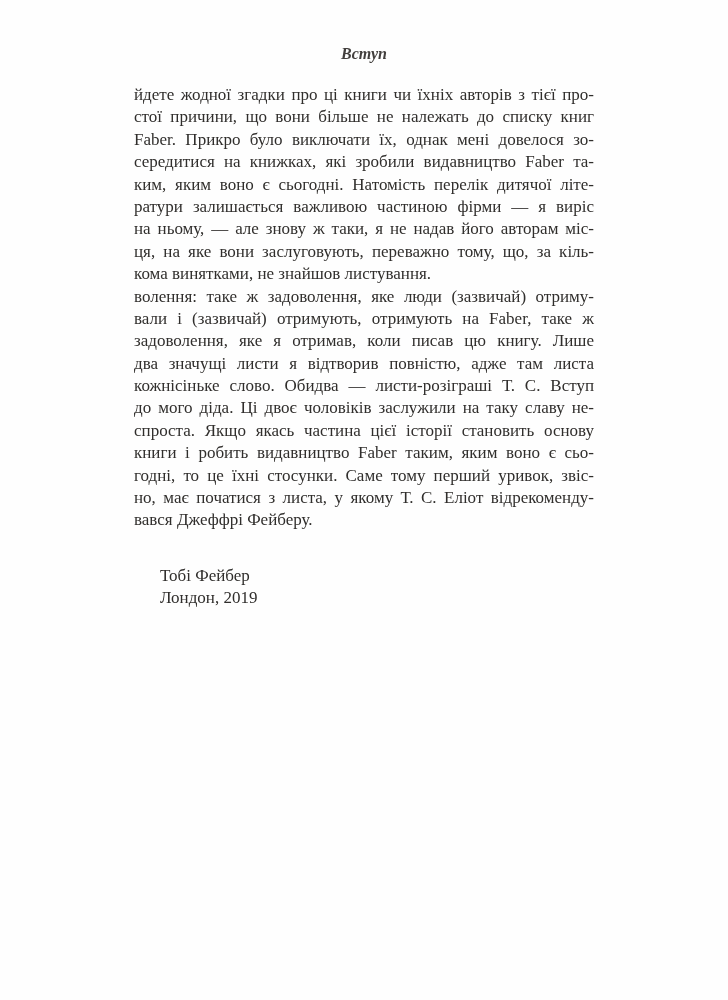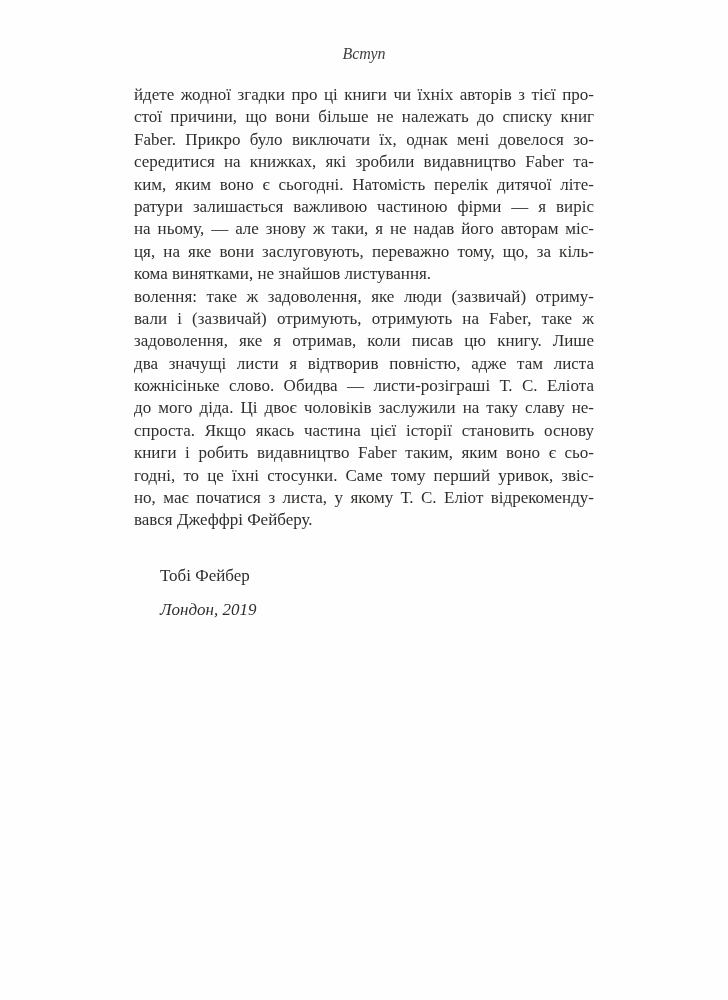--- a/index.html
+++ b/index.html
@@ -19,20 +19,21 @@
   .chapter-header {
     position: absolute;
     top: 44px;
     left: 0;
     width: 100%;
     text-align: center;
     font-style: italic;
     font-size: 16px;
     line-height: 20px;
     color: #423f3d;
+    font-weight: bold;
   }
   .text-block {
     position: absolute;
     top: 84px;
     left: 134px;
     width: 460px;
     font-size: 17px;
     line-height: 22.4px;
   }
   .line {
@@ -48,22 +49,20 @@
   .line.ind {
     text-indent: 26px;
   }
   .signature {
     margin-top: 33px;
     padding-left: 26px;
     font-size: 17px;
     line-height: 22.4px;
   }
   .signature .place-date {
-    font-style: italic;
-    margin-top: 12px;
   }
 </style>
 </head>
 <body>
 
 <div class="book-page">
 
   <div class="chapter-header">Вступ</div>
 
   <div class="text-block">
@@ -73,21 +72,21 @@
     <div class="line">середитися на книжках, які зробили видавництво Faber та-</div>
     <div class="line">ким, яким воно є сьогодні. Натомість перелік дитячої літе-</div>
     <div class="line">ратури залишається важливою частиною фірми — я виріс</div>
     <div class="line">на ньому, — але знову ж таки, я не надав його авторам міс-</div>
     <div class="line">ця, на яке вони заслуговують, переважно тому, що, за кіль-</div>
     <div class="line last">кома винятками, не знайшов листування.</div>
     <div class="line">волення: таке ж задоволення, яке люди (зазвичай) отриму-</div>
     <div class="line">вали і (зазвичай) отримують, отримують на Faber, таке ж</div>
     <div class="line">задоволення, яке я отримав, коли писав цю книгу. Лише</div>
     <div class="line">два значущі листи я відтворив повністю, адже там листа</div>
-    <div class="line">кожнісіньке слово. Обидва — листи-розіграші Т. С. Еліота</div>
+    <div class="line">кожнісіньке слово. Обидва — листи-розіграші Т. С. Вступ</div>
     <div class="line">до мого діда. Ці двоє чоловіків заслужили на таку славу не-</div>
     <div class="line">спроста. Якщо якась частина цієї історії становить основу</div>
     <div class="line">книги і робить видавництво Faber таким, яким воно є сьо-</div>
     <div class="line">годні, то це їхні стосунки. Саме тому перший уривок, звіс-</div>
     <div class="line">но, має початися з листа, у якому Т. С. Еліот відрекоменду-</div>
     <div class="line last">вався Джеффрі Фейберу.</div>
 
     <div class="signature">
       <div class="author">Тобі Фейбер</div>
       <div class="place-date">Лондон, 2019</div>

